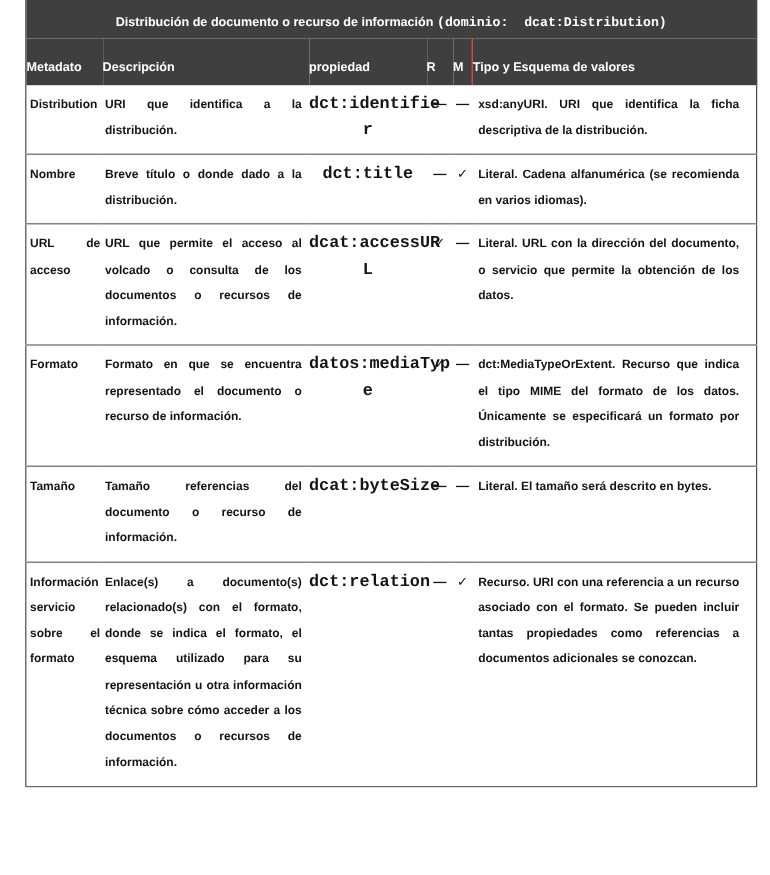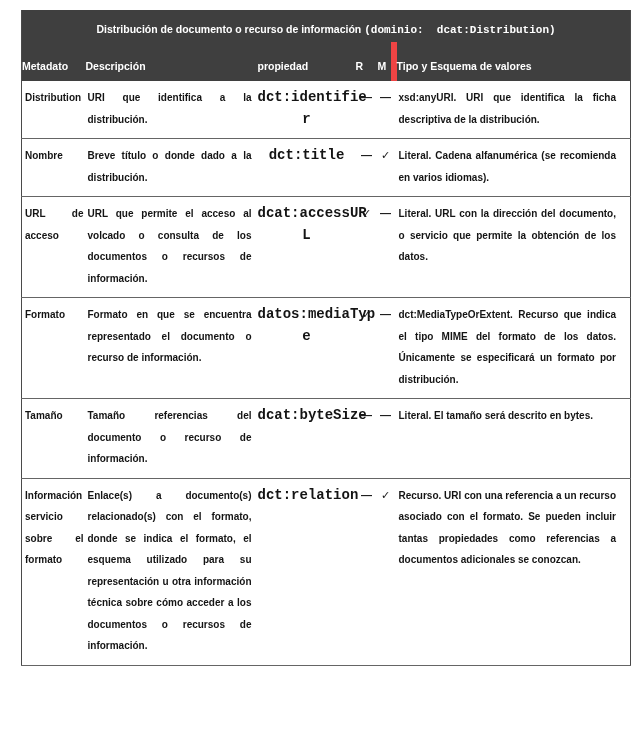--- a/index.html
+++ b/index.html
@@ -1,21 +1,21 @@
 <!DOCTYPE html>
 <html><head>
 <meta charset="utf-8">
 <style>
   html,body{margin:0;padding:0;background:#ffffff;}
   .page{
     position:relative;width:642px;height:729px;background:#ffffff;overflow:hidden;
     font-family:"Liberation Sans","DejaVu Sans",sans-serif;
   }
   table.spec{
-    position:absolute;left:21px;top:10px;width:609px;
+    position:absolute;left:21px;top:0;width:609px;
     border-collapse:collapse;table-layout:fixed;
     border:1px solid #4a4a4a;border-top:0;
     font-weight:bold;font-size:10px;color:#141414;
   }
   col.c-meta{width:64px;}
   col.c-desc{width:172px;}
   col.c-prop{width:98px;}
   col.c-r{width:22px;}
   col.c-m{width:16px;}
   col.c-tipo{width:237px;}
@@ -31,21 +31,21 @@
     font-family:"Liberation Mono","DejaVu Sans Mono",monospace;
     font-size:11px;white-space:pre;
   }
   tr.cols-row th{
     height:30px;vertical-align:bottom;text-align:left;
     font-size:10.5px;padding:0 0 9px 0;
   }
   th.h-meta{padding-left:3px;}
   th.h-prop{text-align:center;}
   th.h-r,th.h-m{text-align:center;}
-  th.h-tipo{border-left:6px solid #ef4444;padding-left:5px;margin-left:44px;}
+  th.h-tipo{border-left:1px solid #ef4444;padding-left:5px;margin-left:44px;}
 
   tbody td{
     vertical-align:top;border-bottom:1px solid #656565;
     padding:6px 2px 8px 2px;line-height:21.5px;text-align:justify;
   }
   td.meta{padding-left:3px;padding-right:2px;}
   td.desc{padding-right:6px;}
   td.prop{
     font-family:"Liberation Mono","DejaVu Sans Mono",monospace;
     font-size:14px;text-align:center;white-space:pre-line;

